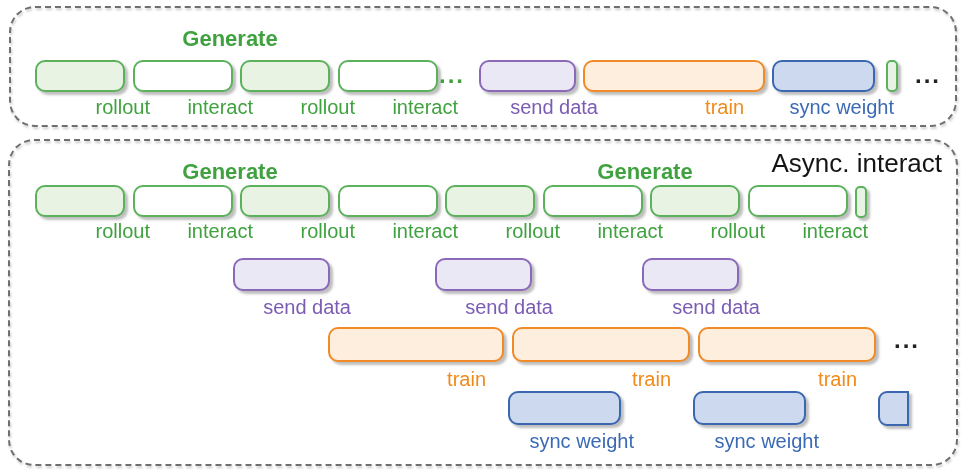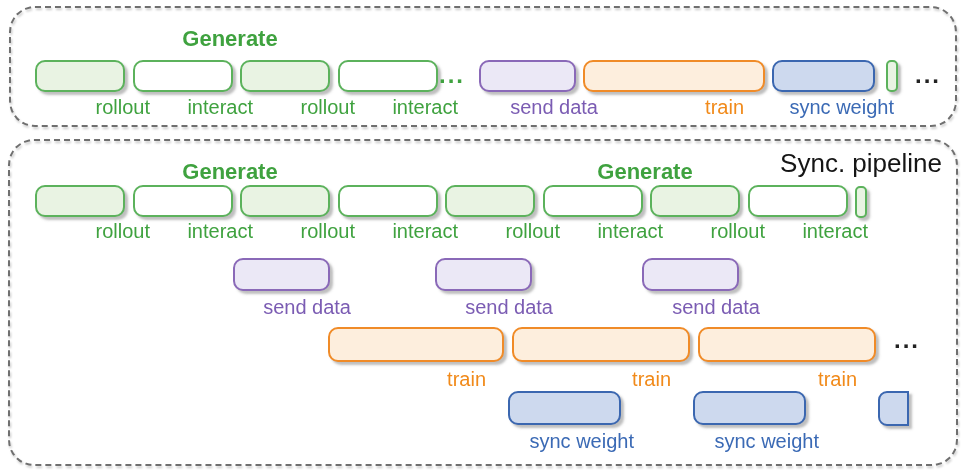--- a/index.html
+++ b/index.html
@@ -59,21 +59,21 @@
   <div class="lbl or" style="left:604px;top:96px">train</div>
 
   <div class="box b-f" style="left:772px;top:60px;width:103px"></div>
   <div class="lbl bl" style="left:754px;top:96px">sync weight</div>
 
   <div class="sliver" style="left:886px;top:60px"></div>
   <div class="dots bk" style="left:906px;top:62px">...</div>
 
   <div class="panel" style="left:8px;top:139px;width:950px;height:327px"></div>
 
-  <div class="ptitle" style="left:732px;top:148px">Sync. pipeline</div>
+  <div class="ptitle" style="left:732px;top:148px">Async. interact</div>
   <div class="gen" style="left:130px;top:159px">Generate</div>
   <div class="gen" style="left:545px;top:159px">Generate</div>
 
   <div class="box g-f" style="left:35px;top:185px;width:90px"></div>
   <div class="box g-o" style="left:133px;top:185px;width:100px"></div>
   <div class="box g-f" style="left:240px;top:185px;width:90px"></div>
   <div class="box g-o" style="left:338px;top:185px;width:100px"></div>
   <div class="box g-f" style="left:445px;top:185px;width:90px"></div>
   <div class="box g-o" style="left:543px;top:185px;width:100px"></div>
   <div class="box g-f" style="left:650px;top:185px;width:90px"></div>

